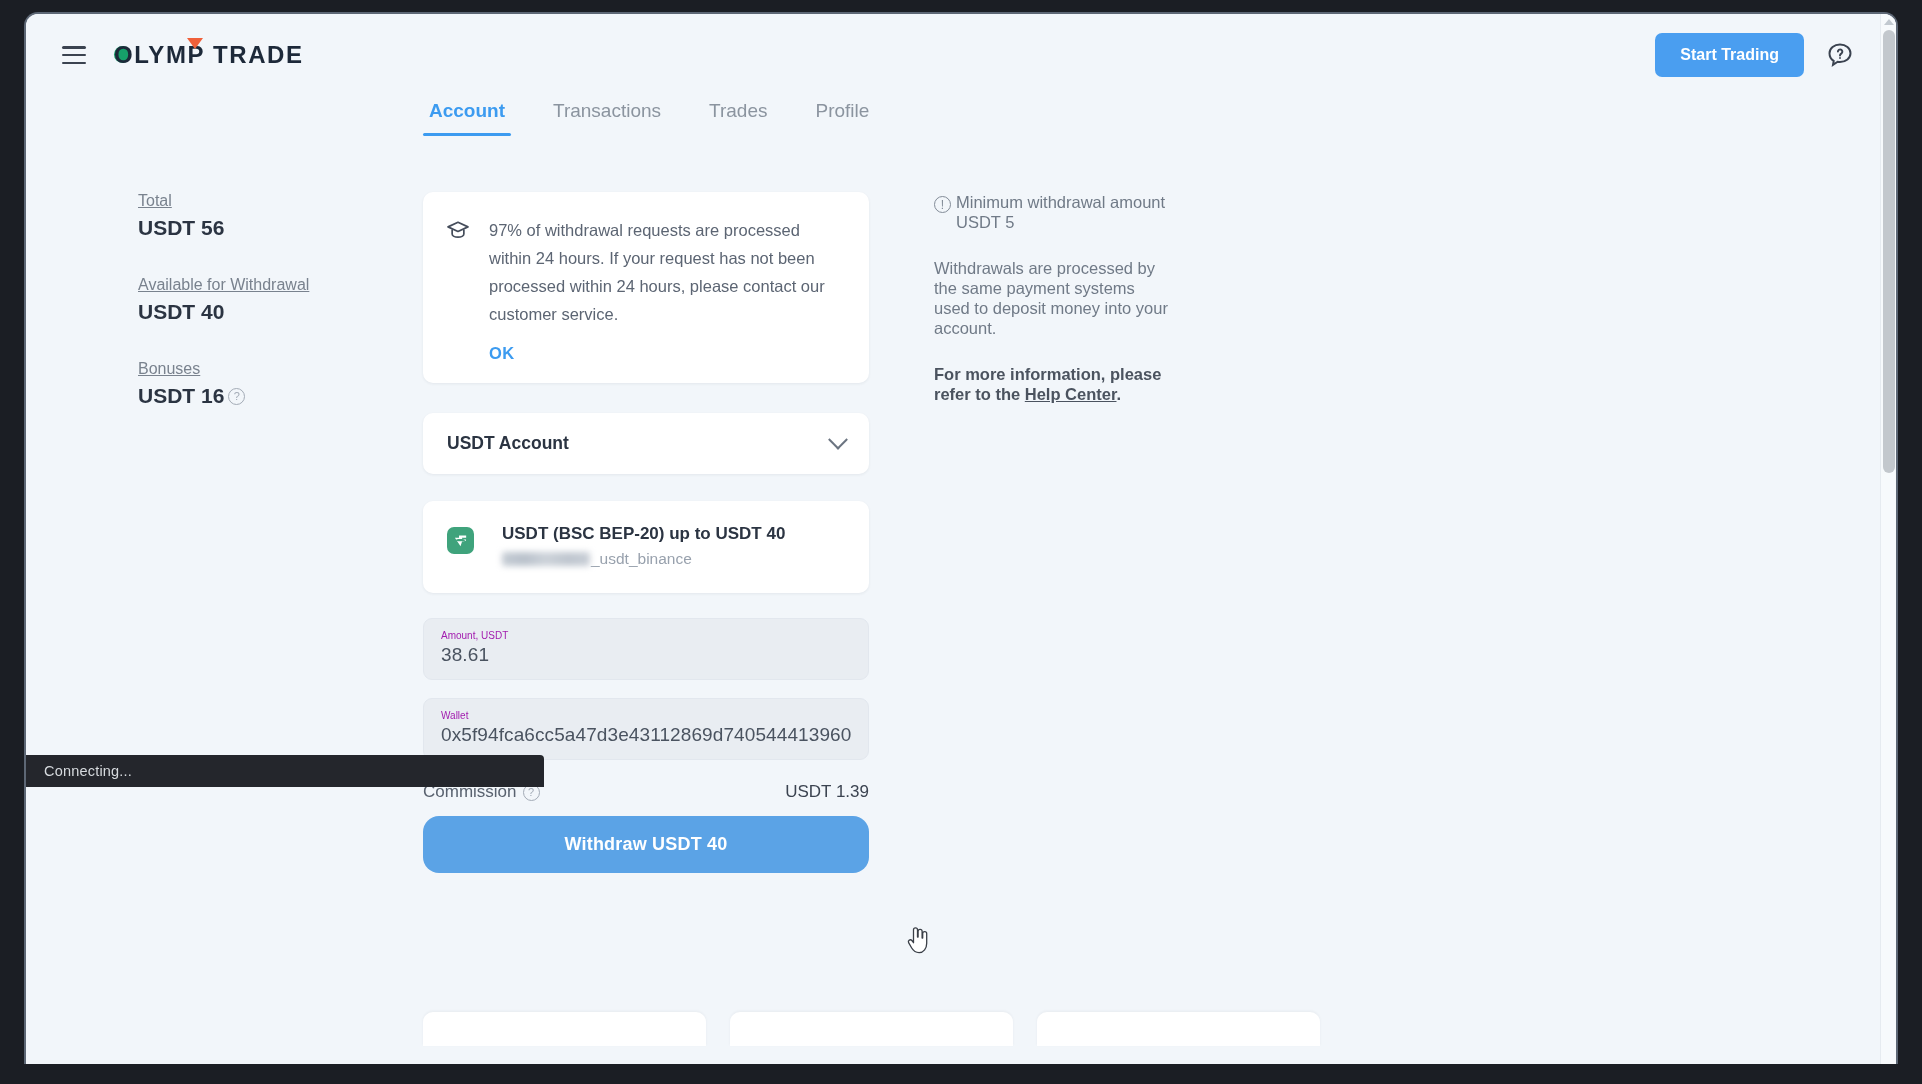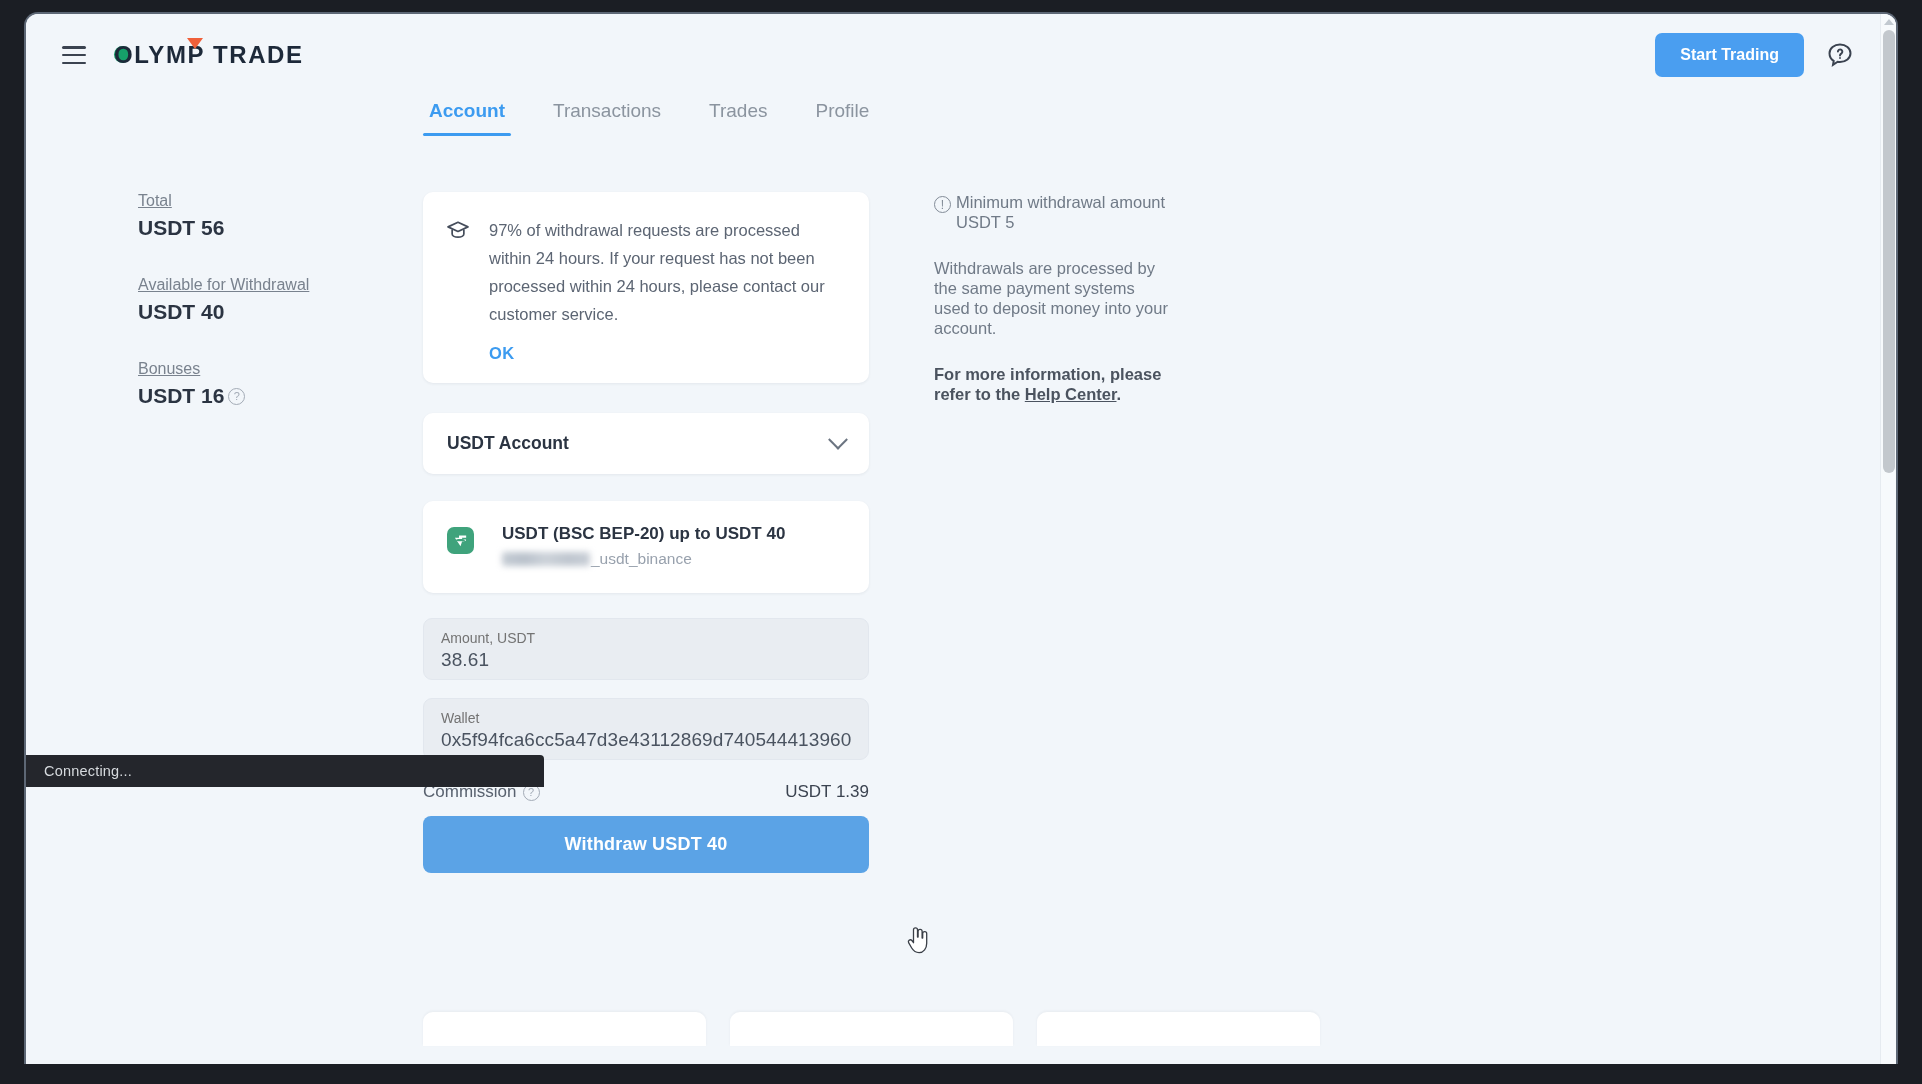--- a/index.html
+++ b/index.html
@@ -199,40 +199,40 @@
   .field {
     background: #e9edf2;
     border: 1px solid #e2e7ee;
     border-radius: 9px;
     padding: 11px 17px 13px 17px;
     margin-bottom: 18px;
     height: 62px;
     overflow: hidden;
     cursor: text;
   }
-  .field-label { font-size: 14px; color: #737373; margin-bottom: 3px; }
+  .field-label { font-size: 10px; color: #a21caf; margin-bottom: 3px; }
   .field-value {
     font-size: 19px; color: #4a5360;
     white-space: nowrap; overflow: hidden;
     letter-spacing: .1px;
   }
 
   .commission {
     display: flex; align-items: center;
     font-size: 17px; color: #59626f;
     margin: 22px 0 14px 0;
   }
   .commission .left { display: flex; align-items: center; gap: 6px; }
   .commission .right { margin-left: auto; color: #3b4350; }
 
   .btn-withdraw {
     width: 100%;
     background: #5ba3e6;
     color: #fff;
-    border: none; border-radius: 8px;
+    border: none; border-radius: 16px;
     font-size: 18px; font-weight: bold;
     padding: 18px 0;
     cursor: pointer;
     letter-spacing: .2px;
   }
 
   
   .info-line {
     font-size: 16.5px; line-height: 20px; color: #707a87;
   }

